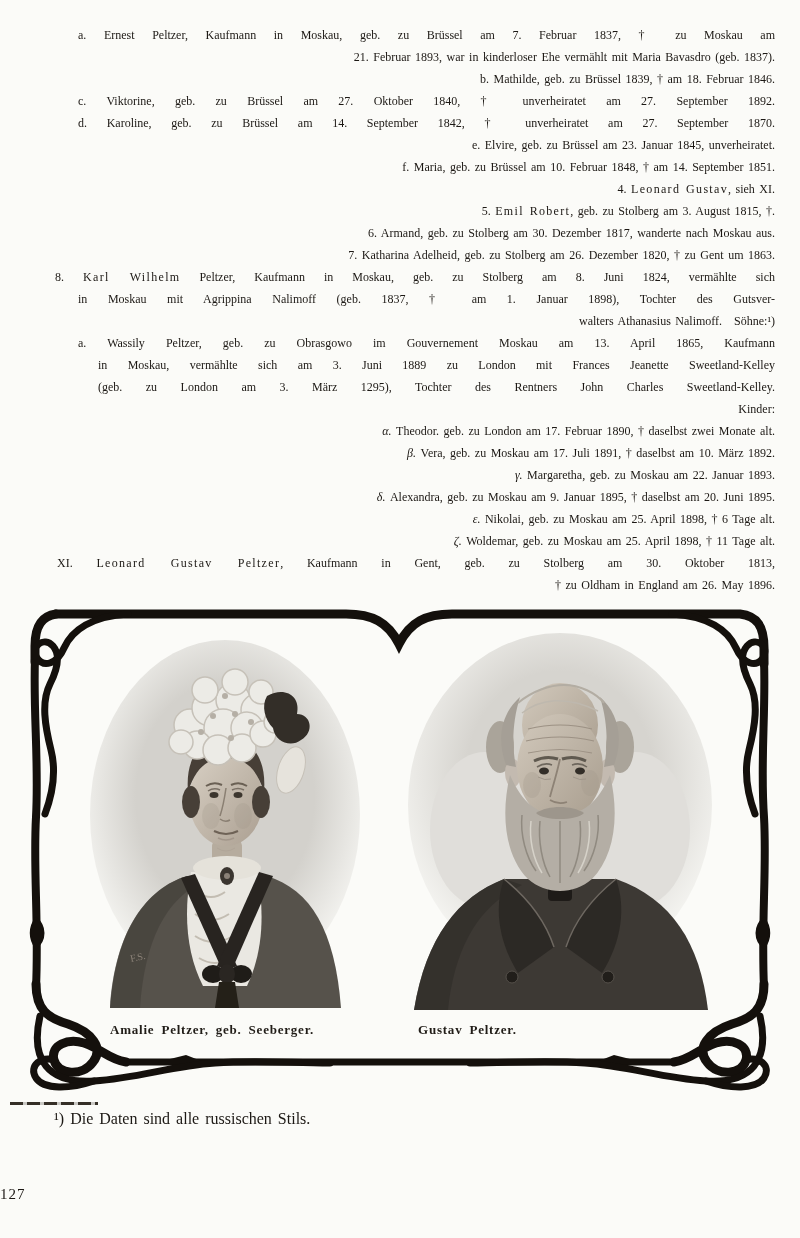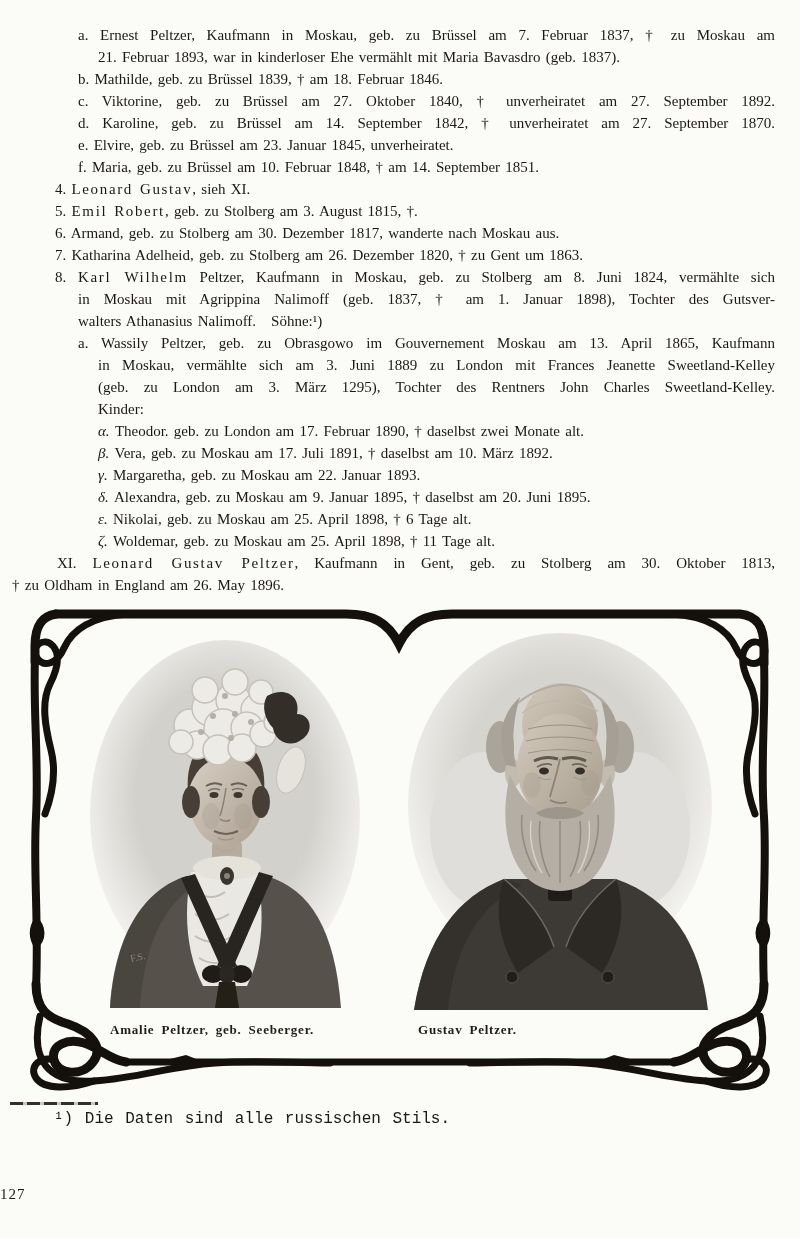--- a/index.html
+++ b/index.html
@@ -2,27 +2,27 @@
 <html lang="de"><head>
 <meta charset="utf-8">
 <style>
   html,body{margin:0;padding:0;}
   body{
     width:800px;height:1238px;position:relative;overflow:hidden;
     background:#fbfbf8;color:#1c1814;
     font-family:"Liberation Serif","DejaVu Serif",serif;
   }
   
-  .doc{position:absolute;left:0;top:24px;width:684px;font-size:15px;line-height:22px;word-spacing:1.5px;}
+  .doc{position:absolute;left:0;top:24px;width:684px;font-size:12px;line-height:22px;word-spacing:1.5px;}
   .item{position:relative;}
   .item.letter{margin-left:98px;width:677px;}
   .item.number{margin-left:78px;width:697px;}
   .item.greek {margin-left:120px;width:655px;}
   .item.close {margin-left:12px;width:763px;}
-  .line{min-height:22px;text-align:left;}
+  .line{min-height:22px;text-align:right;}
   .letter .line.first{text-indent:-20px;}
   .number .line.first{text-indent:-23px;}
   .greek  .line.first{text-indent:-22px;}
   .close  .line.first{text-indent:45px;}
   .line.fill{text-align:justify;text-align-last:justify;}
   .spaced{letter-spacing:0.11em;}
   .italic{font-style:italic;}
   
   .figure{position:absolute;left:0;top:592px;width:800px;height:516px;}
   .frame-svg{position:absolute;left:0;top:0;}
@@ -33,21 +33,21 @@
     position:absolute;top:430px;width:260px;
     font-size:13px;font-weight:bold;letter-spacing:0.06em;word-spacing:3px;color:#211d18;
   }
   .caption.amalie{left:110px;}
   .caption.gustav{left:418px;}
   
   .footnote-rule{
     position:absolute;left:10px;top:1102px;width:88px;height:3px;
     background:repeating-linear-gradient(90deg,#352f27 0 13px,rgba(53,47,39,.25) 13px 17px);
   }
-  .footnote{position:absolute;left:54px;top:1110px;font-size:16px;word-spacing:2px;font-family:Liberation Mono, monospace;}
+  .footnote{position:absolute;left:54px;top:1110px;font-size:16px;word-spacing:2px;}
   .page-number{position:absolute;left:0;top:1186px;width:786px;text-align:left;font-size:15px;letter-spacing:1px;}
 </style>
 </head>
 <body>
 
 <div class="doc">
     <div class="item letter">
       <div class="line fill first">a. Ernest Peltzer, Kaufmann in Moskau, geb. zu Brüssel am 7. Februar 1837, † zu Moskau am</div>
       <div class="line">21. Februar 1893, war in kinderloser Ehe vermählt mit Maria Bavasdro (geb. 1837).</div>
     </div>

